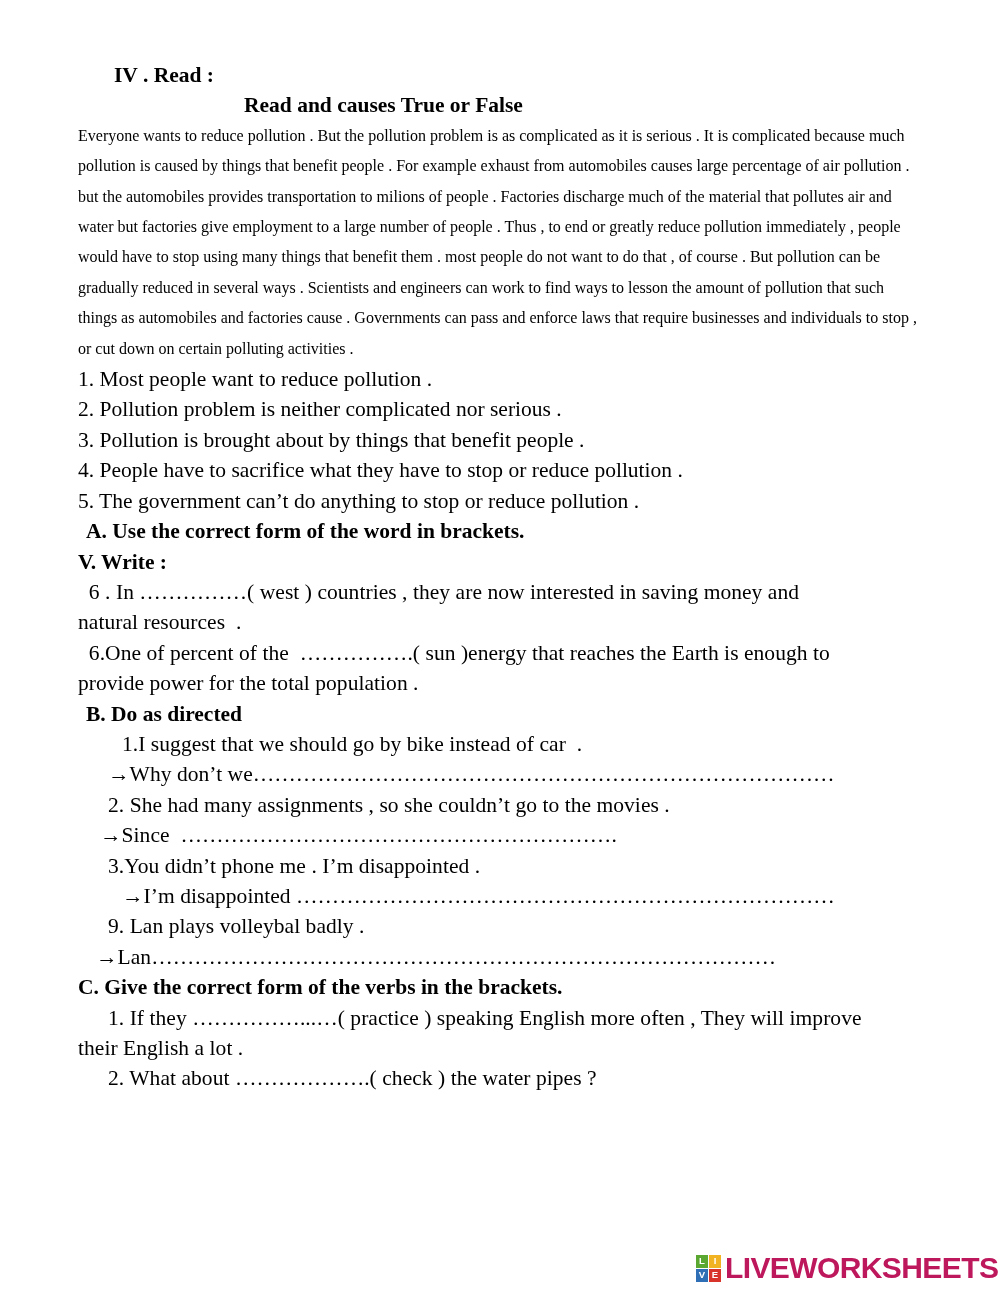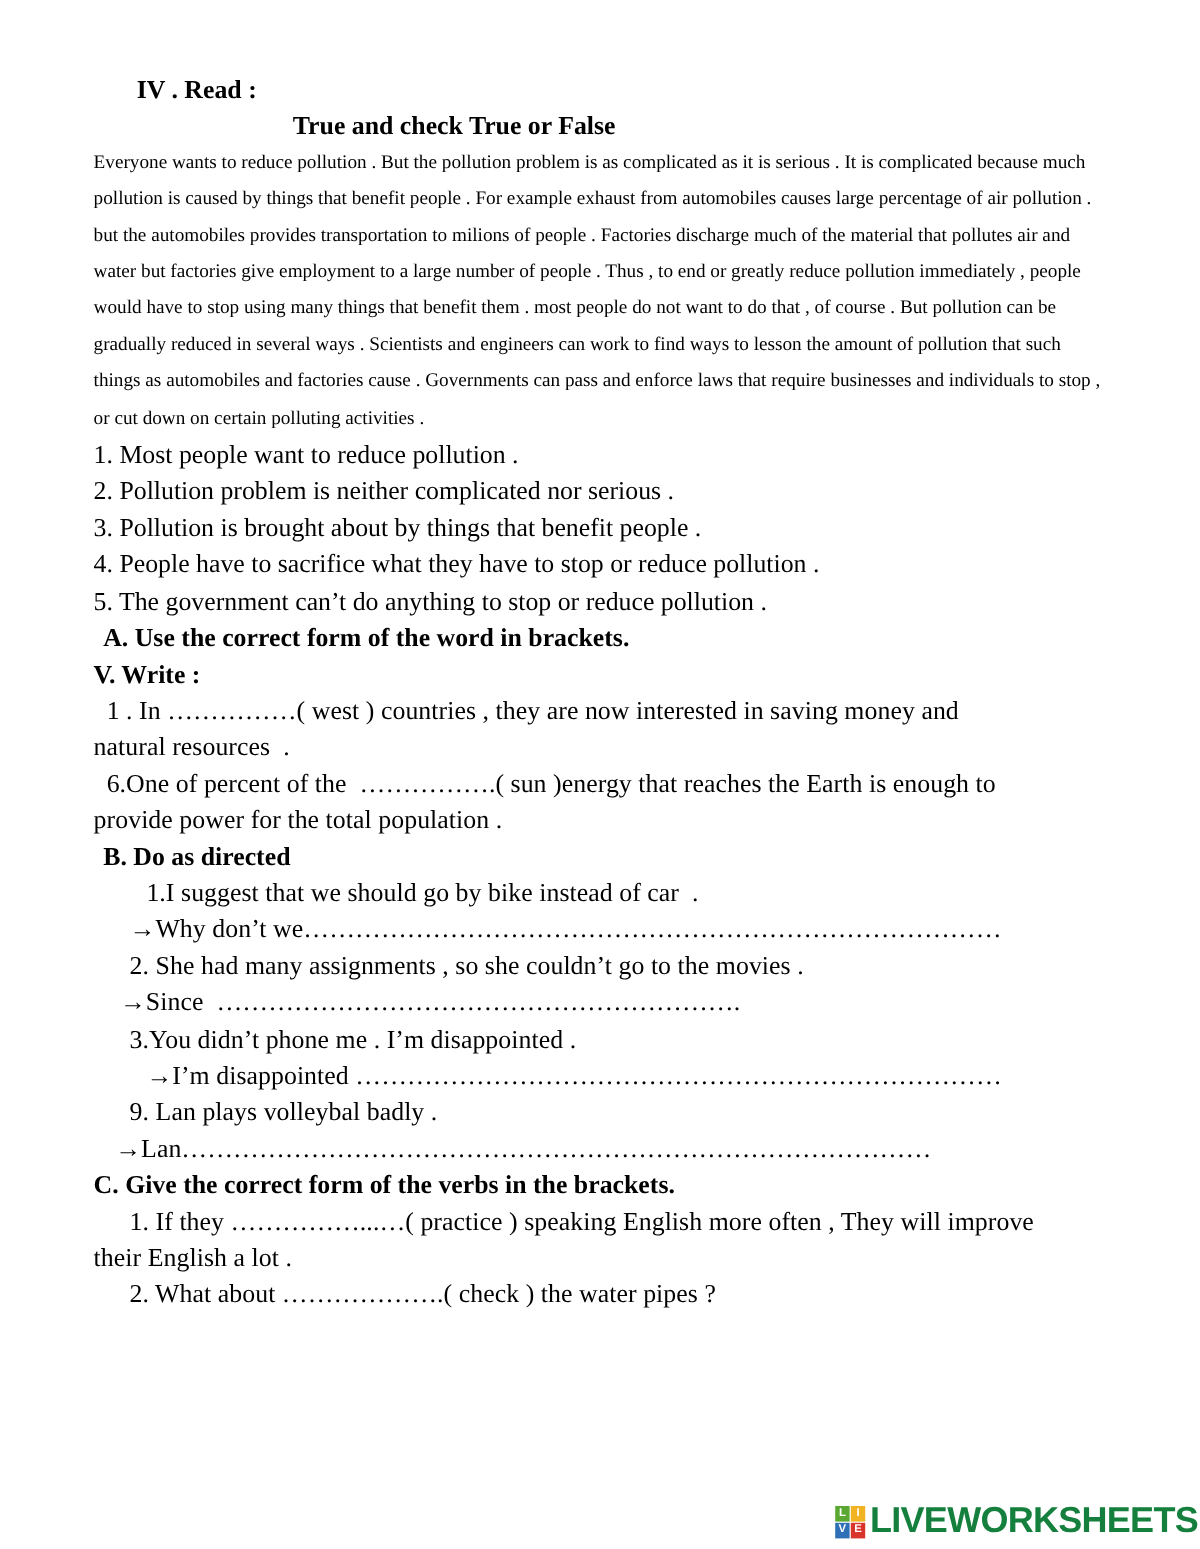--- a/index.html
+++ b/index.html
@@ -104,45 +104,45 @@
   .tile-l { background: #5aa832; }
   .tile-i { background: #f2b322; }
   .tile-v { background: #2f6fb5; }
   .tile-e { background: #d8342b; }
 
   .logo-word {
     font-family: "Liberation Sans", sans-serif;
     font-weight: bold;
     font-size: 30px;
     letter-spacing: -0.6px;
-    color: #15803d;
+    color: #be185d;
     line-height: 1;
   }
 </style>
 </head>
 <body>
 
 <div class="page">
 
   <div class="heading-iv">IV . Read :</div>
 
-  <div class="subtitle">True and check True or False</div>
+  <div class="subtitle">Read and causes True or False</div>
 
   <div class="para">Everyone wants to reduce pollution . But the pollution problem is as complicated as it is serious . It is complicated because much pollution is caused by things that benefit people . For example exhaust from automobiles causes large percentage of air pollution . but the automobiles provides transportation to milions of people . Factories discharge much of the material that pollutes air and water but factories give employment to a large number of people . Thus , to end or greatly reduce pollution immediately , people would have to stop using many things that benefit them . most people do not want to do that , of course . But pollution can be gradually reduced in several ways . Scientists and engineers can work to find ways to lesson the amount of pollution that such things as automobiles and factories cause . Governments can pass and enforce laws that require businesses and individuals to stop , or cut down on certain polluting activities .</div>
 
   <div class="tf-item">1. Most people want to reduce pollution .</div>
   <div class="tf-item">2. Pollution problem is neither complicated nor serious .</div>
   <div class="tf-item">3. Pollution is brought about by things that benefit people .</div>
   <div class="tf-item">4. People have to sacrifice what they have to stop or reduce pollution .</div>
   <div class="tf-item">5. The government can’t do anything to stop or reduce pollution .</div>
 
   <div class="sec-head indent-1">A. Use the correct form of the word in brackets.</div>
 
   <div class="sec-head">V. Write :</div>
-  <div class="line">  1 . In ……………( west ) countries , they are now interested in saving money and</div>
+  <div class="line">  6 . In ……………( west ) countries , they are now interested in saving money and</div>
   <div class="line">natural resources  .</div>
   <div class="line">  6.One of percent of the  …………….( sun )energy that reaches the Earth is enough to</div>
   <div class="line">provide power for the total population .</div>
 
   <div class="sec-head indent-1">B. Do as directed</div>
   <div class="line indent-4">1.I suggest that we should go by bike instead of car  .</div>
   <div class="line indent-3">→Why don’t we………………………………………………………………………</div>
   <div class="line indent-3">2. She had many assignments , so she couldn’t go to the movies .</div>
   <div class="line indent-5">→Since  …………………………………………………….</div>
   <div class="line indent-3">3.You didn’t phone me . I’m disappointed .</div>

